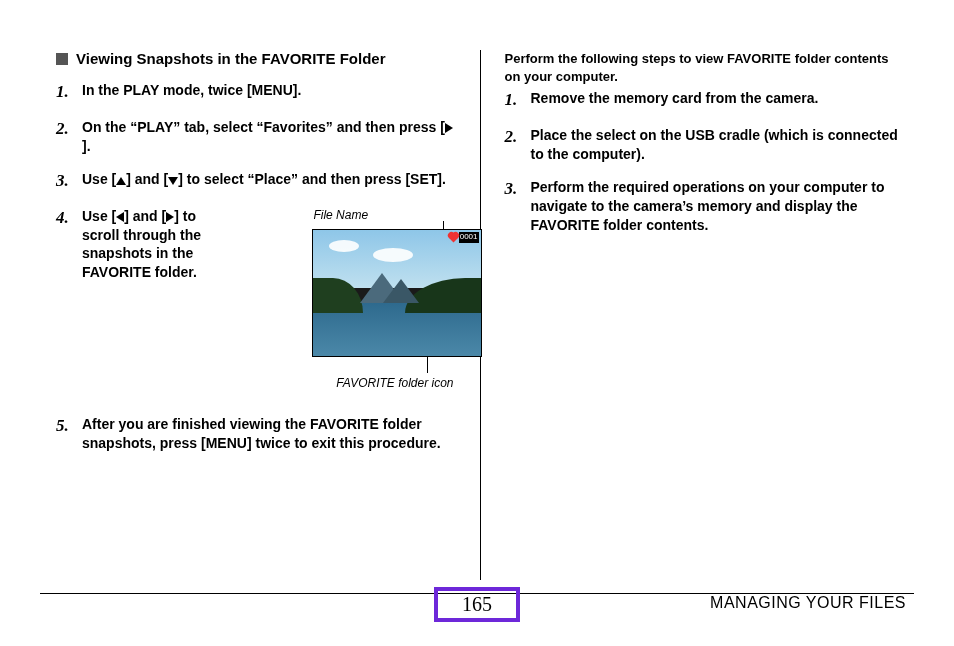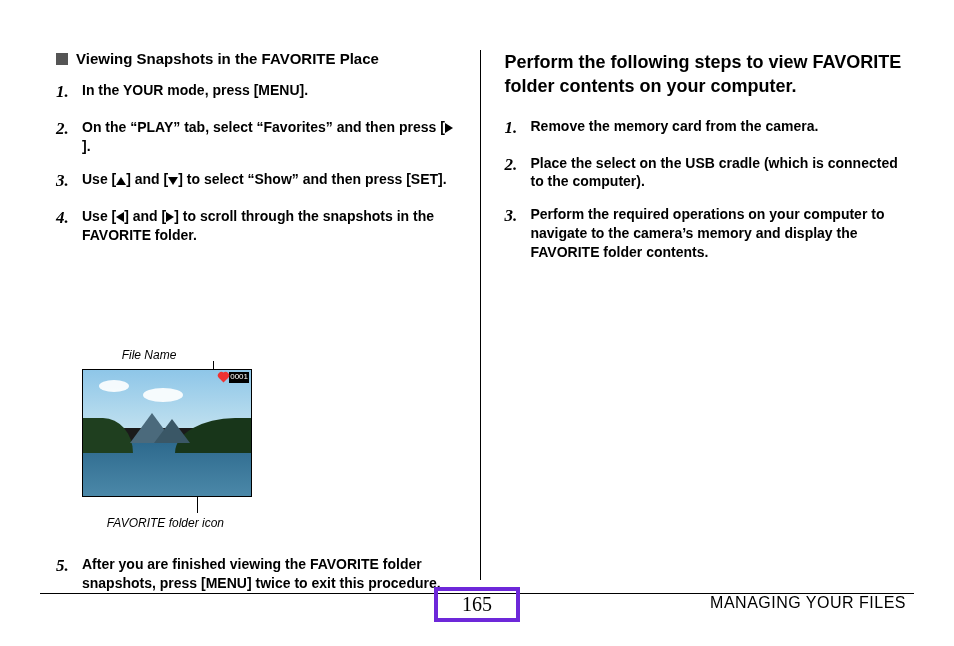--- a/index.html
+++ b/index.html
@@ -56,21 +56,21 @@
   .tri {
     display:inline-block;
     width:0; height:0;
     vertical-align: -1px;
   }
   .tri-right { border-top:5px solid transparent; border-bottom:5px solid transparent; border-left:8px solid #000; }
   .tri-left  { border-top:5px solid transparent; border-bottom:5px solid transparent; border-right:8px solid #000; }
   .tri-up    { border-left:5px solid transparent; border-right:5px solid transparent; border-bottom:8px solid #000; }
   .tri-down  { border-left:5px solid transparent; border-right:5px solid transparent; border-top:8px solid #000; }
 
-  .step4-row { display:flex; align-items:flex-start;flex-direction:column; }
+  .step4-row { display:flex; gap:14px; align-items:flex-start; }
   .step4-text { flex: 0 0 140px; }
   .fig-wrap { flex:1; position:relative; padding-top:0; }
   .fig-label-top {
     font-style: italic;
     font-size: 12px;
     font-weight: normal;
     text-align: center;
     margin-bottom: 6px;
     padding-right: 10px;
   }
@@ -116,24 +116,24 @@
   }
   .fig-label-bottom {
     font-style: italic;
     font-size: 12px;
     font-weight: normal;
     text-align: right;
     margin-top: 18px;
     padding-right: 2px;
   }
   .intro {
-    font-size: 18px;
+    font-size: 13px;
     font-weight: bold;
     line-height: 1.35;
-    margin-bottom: 18px;
+    margin-bottom: 4px;
   }
   .footer-rule {
     position:absolute;
     left:40px; right:40px; bottom:52px;
     border-top:1px solid #000;
   }
   .page-num-box {
     position:absolute;
     bottom:24px;
     left:50%;
@@ -153,38 +153,38 @@
 </style>
 </head>
 <body>
 
 <div class="page">
   <div class="columns">
 
     <div class="col col-left">
       <div class="sec-bullet">
         <span class="sq"></span>
-        <span class="sec-title">Viewing Snapshots in the FAVORITE Place</span>
+        <span class="sec-title">Viewing Snapshots in the FAVORITE Folder</span>
       </div>
 
       <ol class="steps">
         <li>
           <span class="num">1.</span>
-          <span class="txt">In the YOUR mode, press [MENU].</span>
+          <span class="txt">In the PLAY mode, twice [MENU].</span>
         </li>
         <li>
           <span class="num">2.</span>
           <span class="txt">
             <span>On the “PLAY” tab, select “Favorites” and then press [</span><span class="tri tri-right"></span><span>].</span>
           </span>
         </li>
         <li>
           <span class="num">3.</span>
           <span class="txt">
-            <span>Use [</span><span class="tri tri-up"></span><span>] and [</span><span class="tri tri-down"></span><span>] to select “Show” and then press [SET].</span>
+            <span>Use [</span><span class="tri tri-up"></span><span>] and [</span><span class="tri tri-down"></span><span>] to select “Place” and then press [SET].</span>
           </span>
         </li>
         <li>
           <span class="num">4.</span>
           <span class="txt">
             <div class="step4-row">
               <div class="step4-text">
                 <span>Use [</span><span class="tri tri-left"></span><span>] and [</span><span class="tri tri-right"></span><span>] to scroll through the snapshots in the FAVORITE folder.</span>
               </div>
               <div class="fig-wrap">

